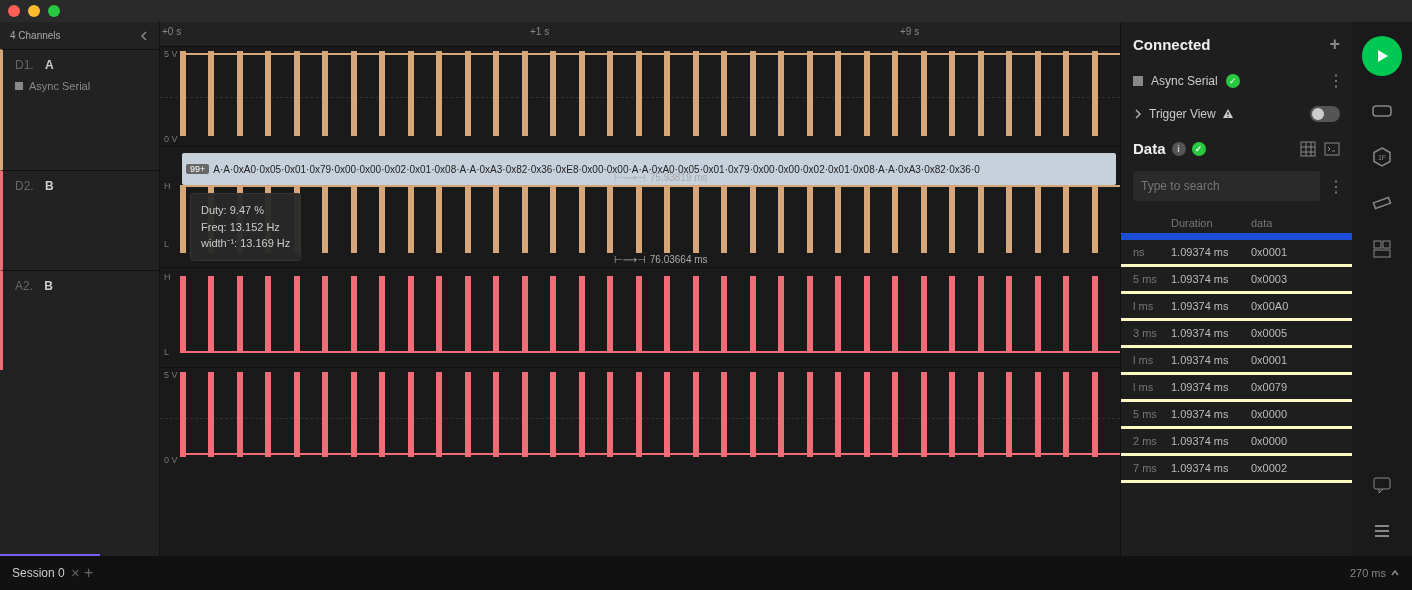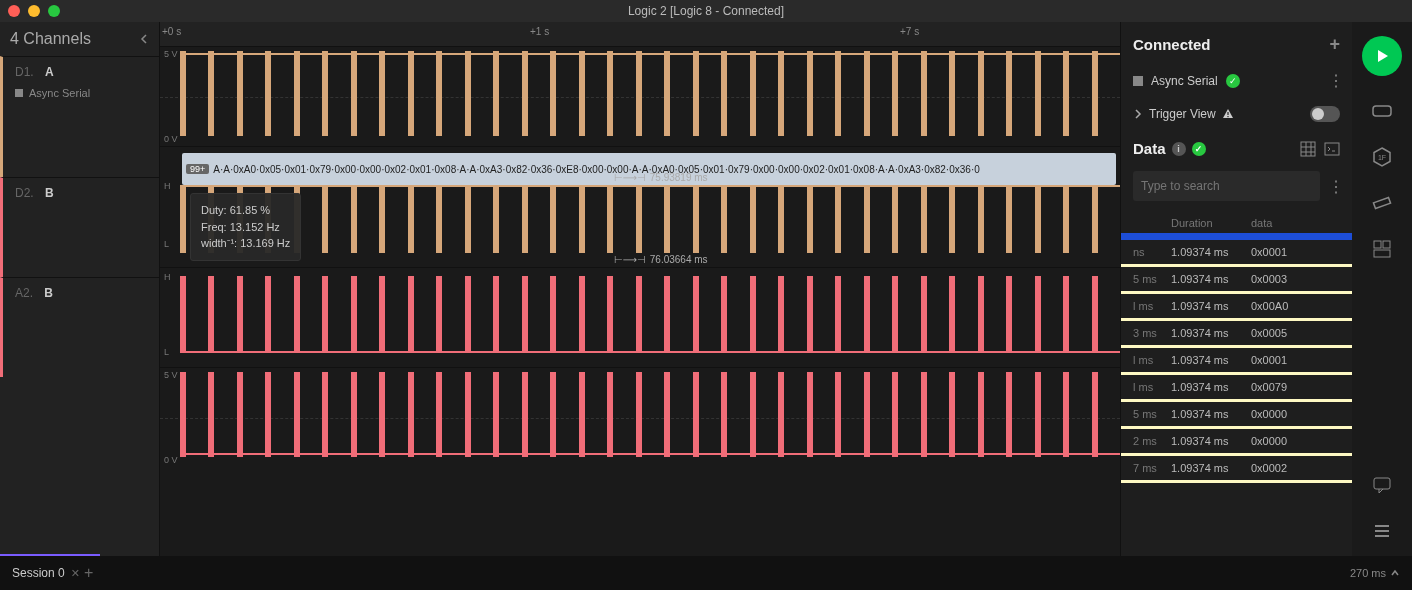--- a/index.html
+++ b/index.html
@@ -10,21 +10,21 @@
 .traffic { display: flex; gap: 8px; }
 .traffic span { width: 12px; height: 12px; border-radius: 50%; display: block; }
 .tl-close { background: #ff5f57; }
 .tl-min { background: #febc2e; }
 .tl-max { background: #28c840; }
 .title { position: absolute; left: 0; right: 0; text-align: center; font-size: 12px; color: #bbb; }
 
 
 .root { display: flex; height: 534px; }
 .left { width: 160px; background: #222; border-right: 1px solid #111; }
-.left-head { display: flex; align-items: center; justify-content: space-between; padding: 8px 10px; font-size: 16px; color: #aaa; }
+.left-head { display: flex; align-items: center; justify-content: space-between; padding: 8px 10px; font-size: 10px; color: #aaa; }
 .left-head svg { width: 10px; height: 10px; }
 .chanrow { padding: 8px 12px; border-top: 1px solid #111; font-size: 12px; color: #ccc; }
 .chanrow .idx { color: #666; margin-right: 8px; }
 .chanrow .name { font-weight: 600; }
 .chanrow .sub { display: flex; align-items: center; gap: 6px; margin-top: 8px; color: #888; font-size: 11px; }
 .chanrow .sub .dot { width: 8px; height: 8px; background: #888; display: inline-block; }
 .chan-A1 { height: 100px; border-left: 3px solid #d6a77a; }
 .chan-D1 { height: 121px; border-left: 3px solid #d6a77a; }
 .chan-D2 { height: 100px; border-left: 3px solid #f06d78; }
 .chan-A2 { height: 100px; border-left: 3px solid #f06d78; }
@@ -95,21 +95,20 @@
 </style>
 </head>
 <body>
 
 <div class="titlebar">
   <div class="traffic">
     <span class="tl-close"></span>
     <span class="tl-min"></span>
     <span class="tl-max"></span>
   </div>
-  <div class="title">Logic 2 [Logic 8 - Connected]</div>
 </div>
 
 <div class="root">
 
   <div class="left">
     <div class="left-head">
       <span>4 Channels</span>
       <svg viewBox="0 0 10 10">
           <path d="M7 1 L3 5 L7 9" stroke="#888" fill="none" stroke-width="1.5"></path>
         </svg>
@@ -129,21 +128,21 @@
     <div class="chanrow chan-A2">
       <span class="idx">A2.</span>
       <span class="name">B</span>
     </div>
   </div>
 
   <div class="center">
     <div class="timebar">
       <span style="left:2px">+0 s</span>
       <span style="left:370px">+1 s</span>
-      <span style="left:740px">+7 s</span>
+      <span style="left:740px">+9 s</span>
     </div>
     <div class="wave-stack">
 
       <div class="wave-block wave-A1">
         <span class="ylabel" style="top:2px">5 V</span>
         <span class="ylabel" style="bottom:2px">0 V</span>
         <div class="dashline" style="top:50%"></div>
         <div class="baseline-orange" style="top:6px"></div>
         <div class="pulses" id="p-a1">
             <div class="pulse analog-orange" style="left: 0px;"></div>
@@ -223,21 +222,21 @@
             <div class="pulse orange" style="left: 712.121px;"></div>
             <div class="pulse orange" style="left: 740.606px;"></div>
             <div class="pulse orange" style="left: 769.091px;"></div>
             <div class="pulse orange" style="left: 797.576px;"></div>
             <div class="pulse orange" style="left: 826.061px;"></div>
             <div class="pulse orange" style="left: 854.545px;"></div>
             <div class="pulse orange" style="left: 883.03px;"></div>
             <div class="pulse orange" style="left: 911.515px;"></div>
           </div>
         <div class="tooltip">
-          <div>Duty: 61.85 %</div>
+          <div>Duty: 9.47 %</div>
           <div>Freq: 13.152 Hz</div>
           <div>width⁻¹: 13.169 Hz</div>
         </div>
         <div class="meas" style="bottom:2px; left:450px">
           <span class="mark">⊢⟶⊣</span>
           <span>76.03664 ms</span>
         </div>
       </div>
 
       <div class="wave-block wave-D2">

